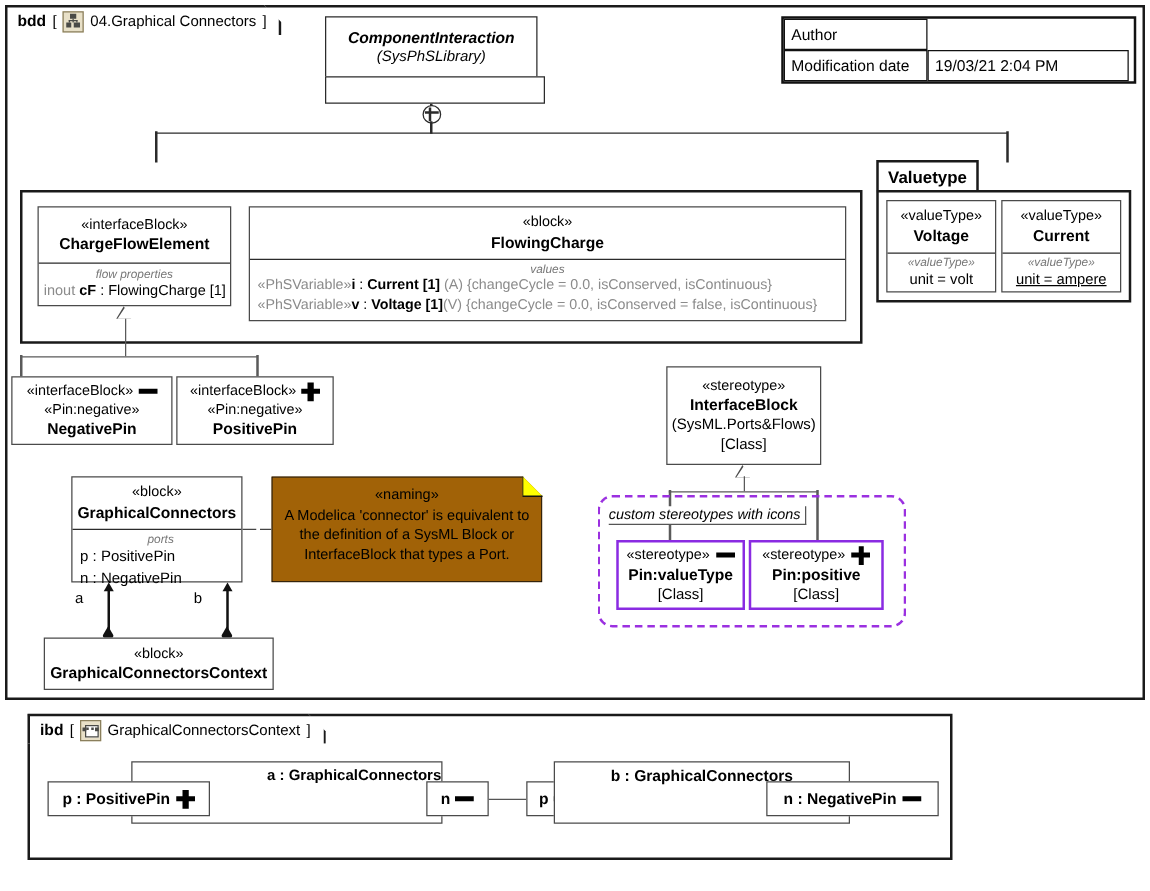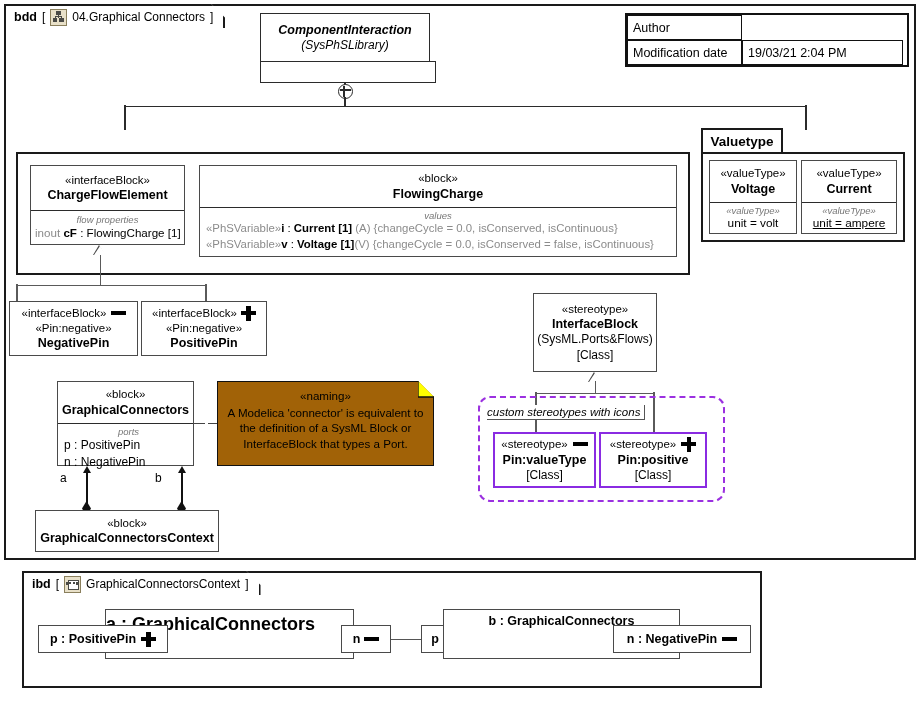--- a/index.html
+++ b/index.html
@@ -314,21 +314,21 @@
       <i style="left:0.5px;top:5px;width:3px;height:3px;"></i>
       <i style="left:11px;top:5px;width:3px;height:3px;"></i>
       <i style="left:4.2px;top:5.5px;width:2px;height:2px;"></i>
       <i style="left:8px;top:5.5px;width:2px;height:2px;"></i>
     </span>
     <span class="tab-br">GraphicalConnectorsContext</span>
     <span class="tab-br">]</span>
   </div>
 
   <div class="abs box2" style="left:105px;top:609px;width:249px;height:50px;">
-    <div class="nm" style="text-align:left;padding-top:3px;font-size:18px;">a : GraphicalConnectors</div>
+    <div class="nm" style="text-align:right;padding-top:3px;font-size:12px;">a : GraphicalConnectors</div>
   </div>
 
   <div class="abs box2" style="left:38px;top:625px;width:130px;height:28px;display:flex;align-items:center;justify-content:center;gap:5px;background:#fff;">
     <span class="nm">p : PositivePin</span>
     <span class="g-plus"></span>
   </div>
 
   <div class="abs box2" style="left:341px;top:625px;width:50px;height:28px;display:flex;align-items:center;justify-content:center;gap:4px;background:#fff;">
     <span class="nm">n</span>
     <span class="g-minus"></span>

